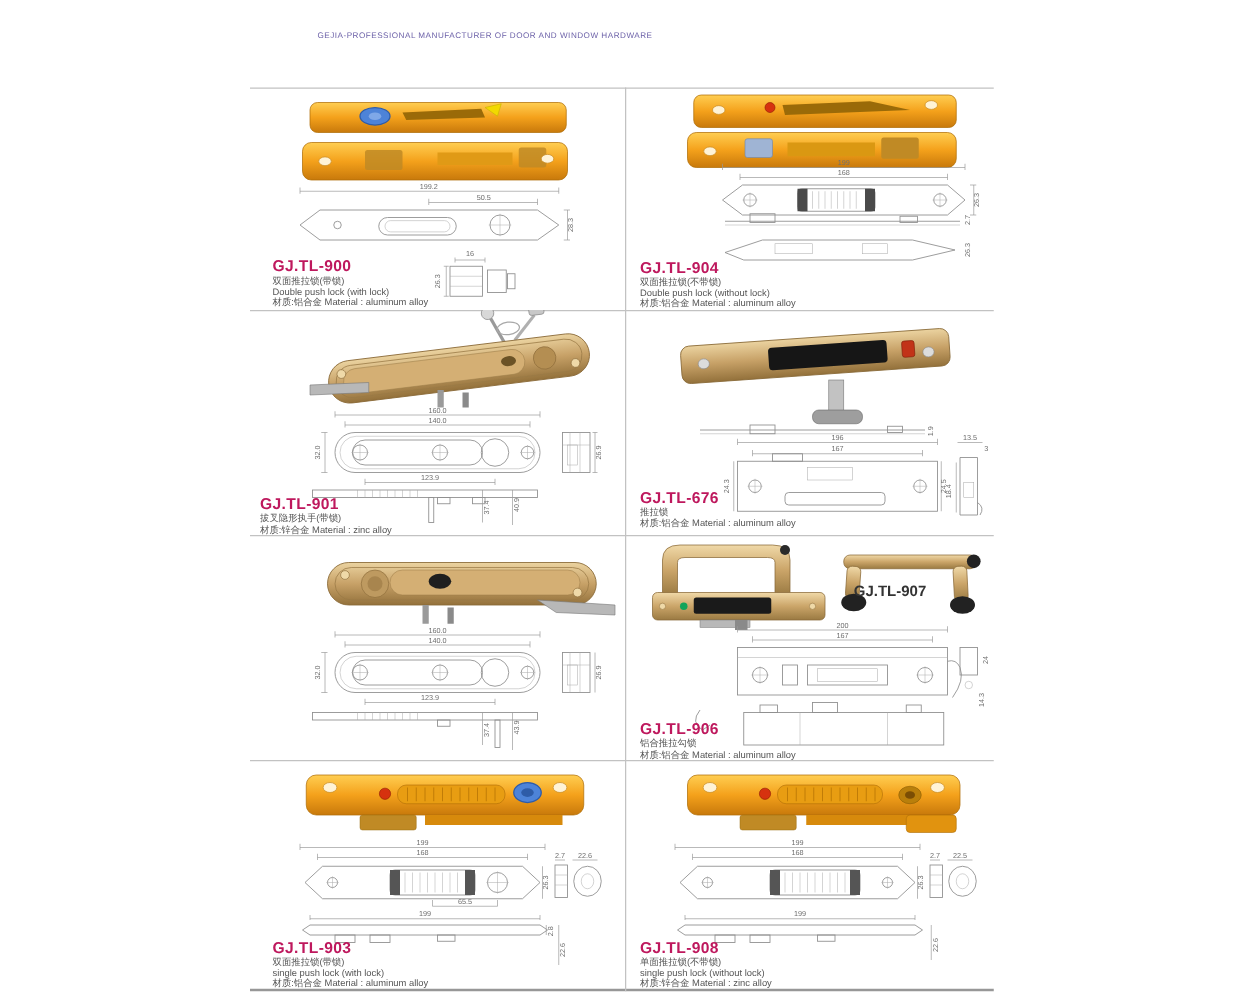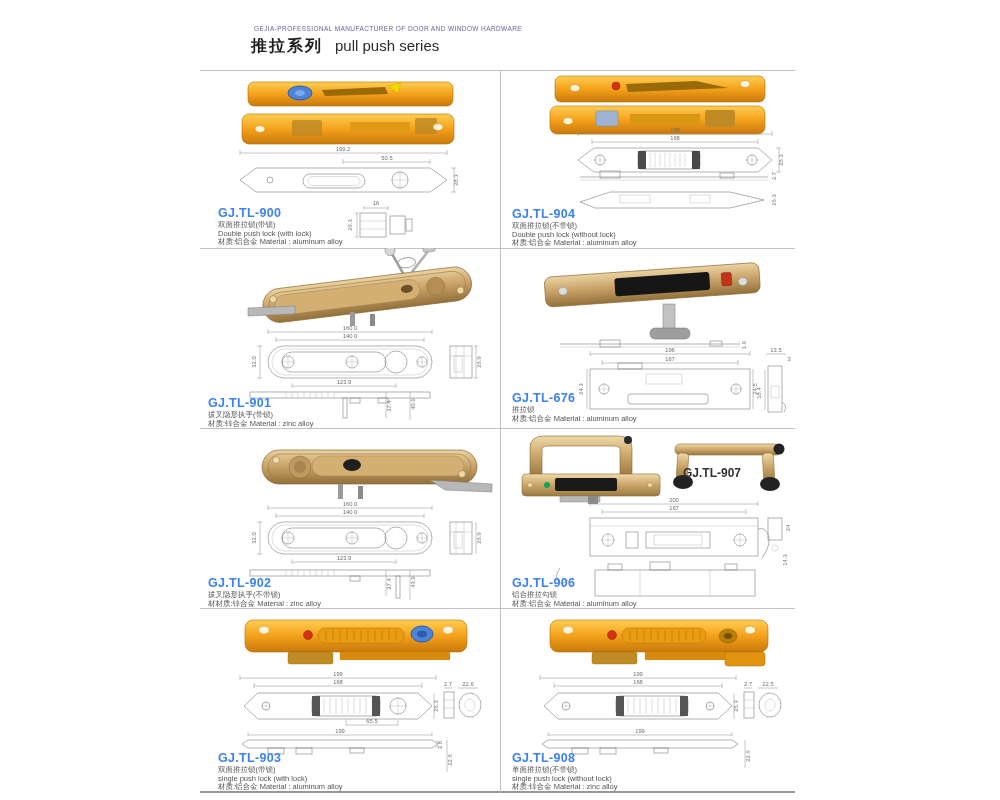--- a/index.html
+++ b/index.html
@@ -9,37 +9,34 @@
         letter-spacing:7px;color:#6c61a8;font-family:"DejaVu Serif","Liberation Serif",serif;white-space:nowrap}
   .company-en{position:absolute;left:254px;top:25px;font-size:6.5px;color:#6c61a8;letter-spacing:.4px;white-space:nowrap}
   .series{position:absolute;left:251px;top:36px;white-space:nowrap}
   .series-cn{font-size:16px;font-weight:bold;color:#1e1e1e;letter-spacing:2px}
   .series-en{font-size:15px;color:#2a2a2a;margin-left:12px}
   .grid{position:absolute;left:200px;top:70px;width:595px;height:723px}
   .gline{position:absolute;background:#c2c2c2}
   .cell{position:absolute}
   .art{position:absolute;left:0;top:0}
   .plabel{position:absolute;line-height:1.18;white-space:nowrap}
-  .pcode{font-size:12.5px;font-weight:bold;color:#3b82f6;letter-spacing:.3px}
+  .pcode{font-size:12.5px;font-weight:bold;color:#be185d;letter-spacing:.3px}
   .pcn,.pen,.pmat{font-size:7.5px;color:#555}
   .p907{position:absolute;font-size:12px;font-weight:bold;color:#333;white-space:nowrap}
   .dl{stroke:#999;stroke-width:.55;fill:none}
   .sh{stroke:#8f8f8f;stroke-width:.7;fill:none}
   .thn{stroke:#a8a8a8;stroke-width:.4;fill:none}
   text.dm{font:5.8px "Liberation Sans",sans-serif;fill:#6f6f6f;text-anchor:middle}
 </style>
 </head>
 <body>
 
 <div class="page">
 
   <div class="company-en">GEJIA-PROFESSIONAL MANUFACTURER OF DOOR AND WINDOW HARDWARE</div>
-  <div class="series">
-    <span class="series-cn">推拉系列</span><span class="series-en">pull push series</span>
-  </div>
 
   <div class="grid">
     <div class="gline" style="left:0;top:0;width:595px;height:1px"></div>
     <div class="gline" style="left:0;top:178px;width:595px;height:1px"></div>
     <div class="gline" style="left:0;top:358px;width:595px;height:1px"></div>
     <div class="gline" style="left:0;top:538px;width:595px;height:1px"></div>
     <div class="gline" style="left:0;top:721px;width:595px;height:2px;background:#979797"></div>
     <div class="gline" style="left:300px;top:0;width:1px;height:723px"></div>
 
     <section class="cell" style="left:0;top:0;width:300px;height:178px">
@@ -341,25 +338,20 @@
           <text class="dm" x="144" y="132">123.9</text>
           <rect class="sh" x="50" y="142" width="180" height="6"></rect>
           <path class="thn" d="M86 142 v6 M92 142 v6 M98 142 v6 M104 142 v6 M110 142 v6 M116 142 v6 M122 142 v6 M128 142 v6 M134 142 v6"></path>
           <rect class="sh" x="150" y="148" width="10" height="5"></rect>
           <rect class="sh" x="196" y="148" width="4" height="22"></rect>
           <path class="dl" d="M186 142 V168 M210 142 V172"></path>
           <text class="dm" transform="rotate(-90 191 156)" x="191" y="156">37.4</text>
           <text class="dm" transform="rotate(-90 215 154)" x="215" y="154">43.9</text>
         </g>
       </svg>
-      <div class="plabel" style="left:8px;top:148px">
-        <div class="pcode">GJ.TL-902</div>
-        <div class="pcn">拔叉隐形执手(不带锁)</div>
-        <div class="pmat">材材质:锌合金  Material : zinc  alloy</div>
-      </div>
     </section>
 
     <section class="cell" style="left:300px;top:358px;width:295px;height:180px">
       <svg class="art" width="295" height="180" viewBox="0 0 295 180">
         <defs>
             <linearGradient id="g906" x1="0" y1="0" x2="0" y2="1">
           <stop offset="0" stop-color="#F0D9A8"></stop>
               <stop offset=".5" stop-color="#CBA569"></stop>
               <stop offset="1" stop-color="#9A7A42"></stop>
         </linearGradient>

